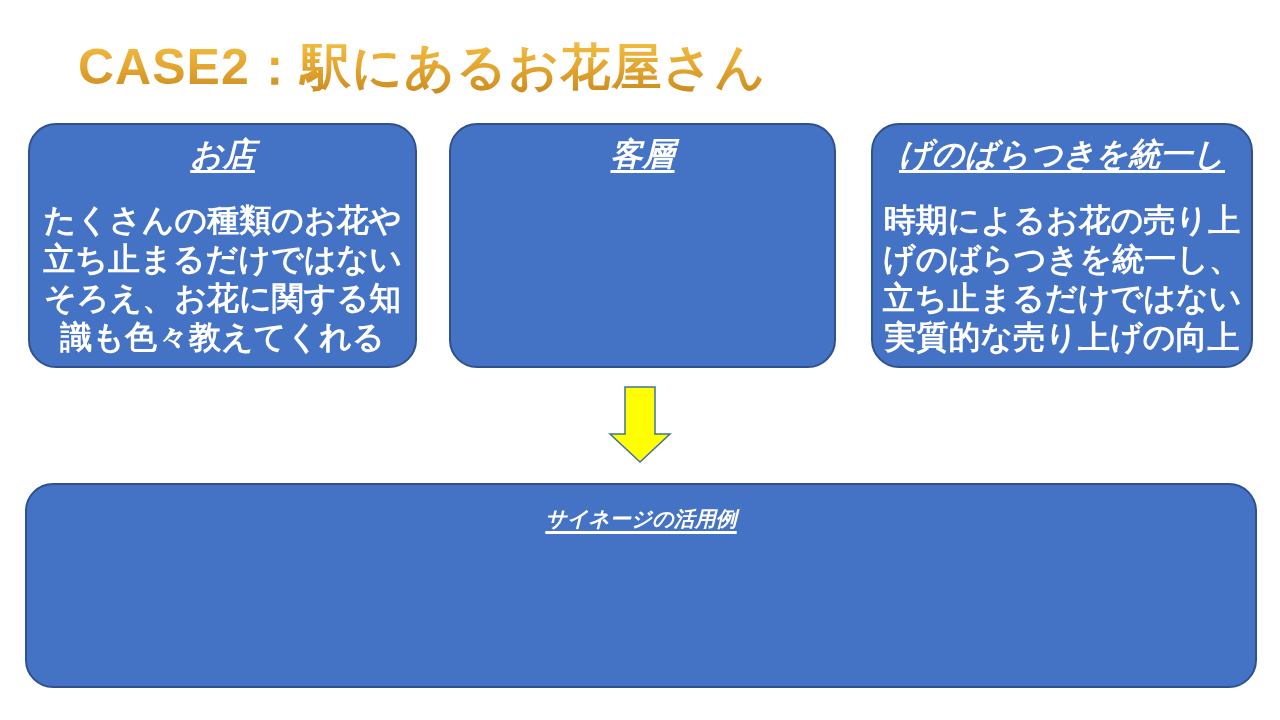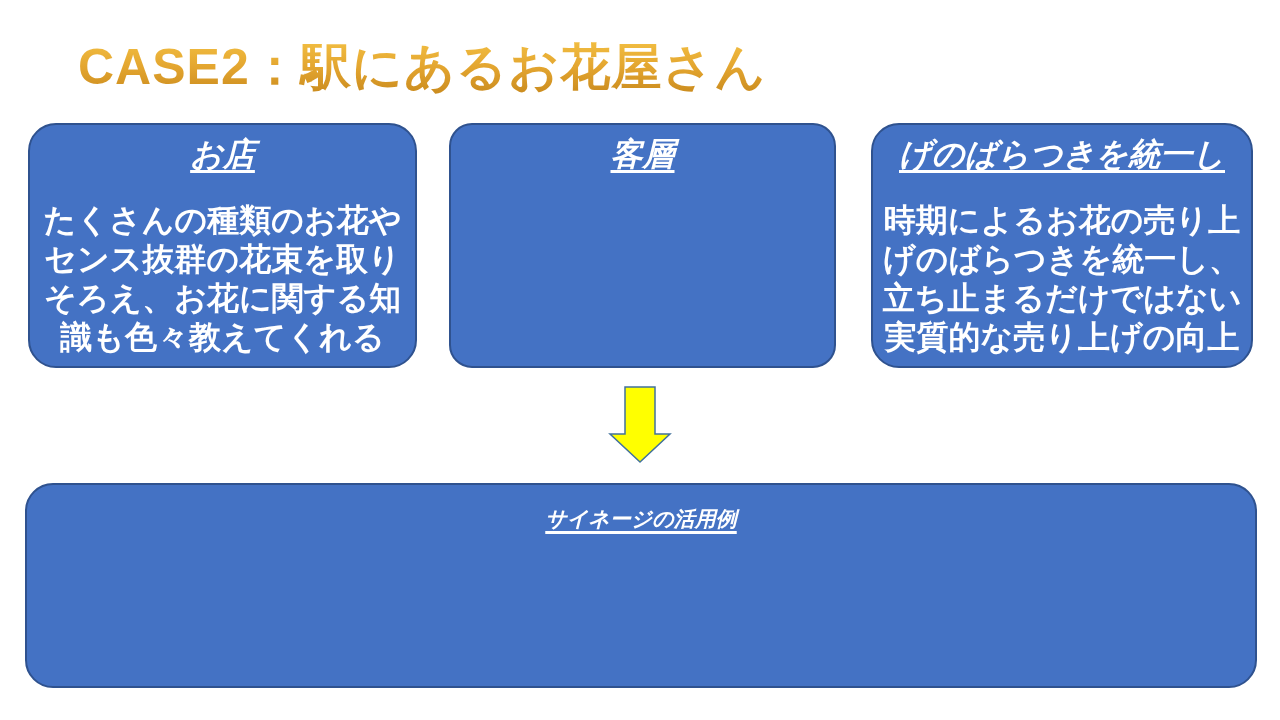--- a/index.html
+++ b/index.html
@@ -53,21 +53,21 @@
 
   .card-body {
     display: block;
     margin-top: 27px;
     font-size: 32px;
     line-height: 39px;
     white-space: pre-line;
   }
 
   #card-1 { left: 28px;  top: 123px; width: 389px;  height: 245px; }
-  #card-2 { left: 449px; top: 123px; width: 387px;  height: 245px; border-radius: 23px; }
+  #card-2 { left: 449px; top: 123px; width: 387px;  height: 245px; }
   #card-3 { left: 871px; top: 123px; width: 382px;  height: 245px; }
 
   #result-card { left: 25px; top: 483px; width: 1232px; height: 205px; }
   #result-card .card-header { margin-top: 14px; font-size: 21px; }
   #result-card .card-body   { margin-top: 25px; font-size: 33px; line-height: 42px; }
 
   .down-arrow {
     position: absolute;
     left: 600px;
     top: 383px;
@@ -78,21 +78,21 @@
 </head>
 <body>
 
 <div class="slide">
 
   <div class="slide-title">CASE2：駅にあるお花屋さん</div>
 
   <div class="card" id="card-1">
     <span class="card-header">お店</span>
     <span class="card-body">たくさんの種類のお花や
-センス抜群の花束を取り
+立ち止まるだけではない
 そろえ、お花に関する知
 識も色々教えてくれる</span>
   </div>
 
   <div class="card" id="card-2">
     <span class="card-header">客層</span>
   </div>
 
   <div class="card" id="card-3">
     <span class="card-header">げのばらつきを統一し</span>

